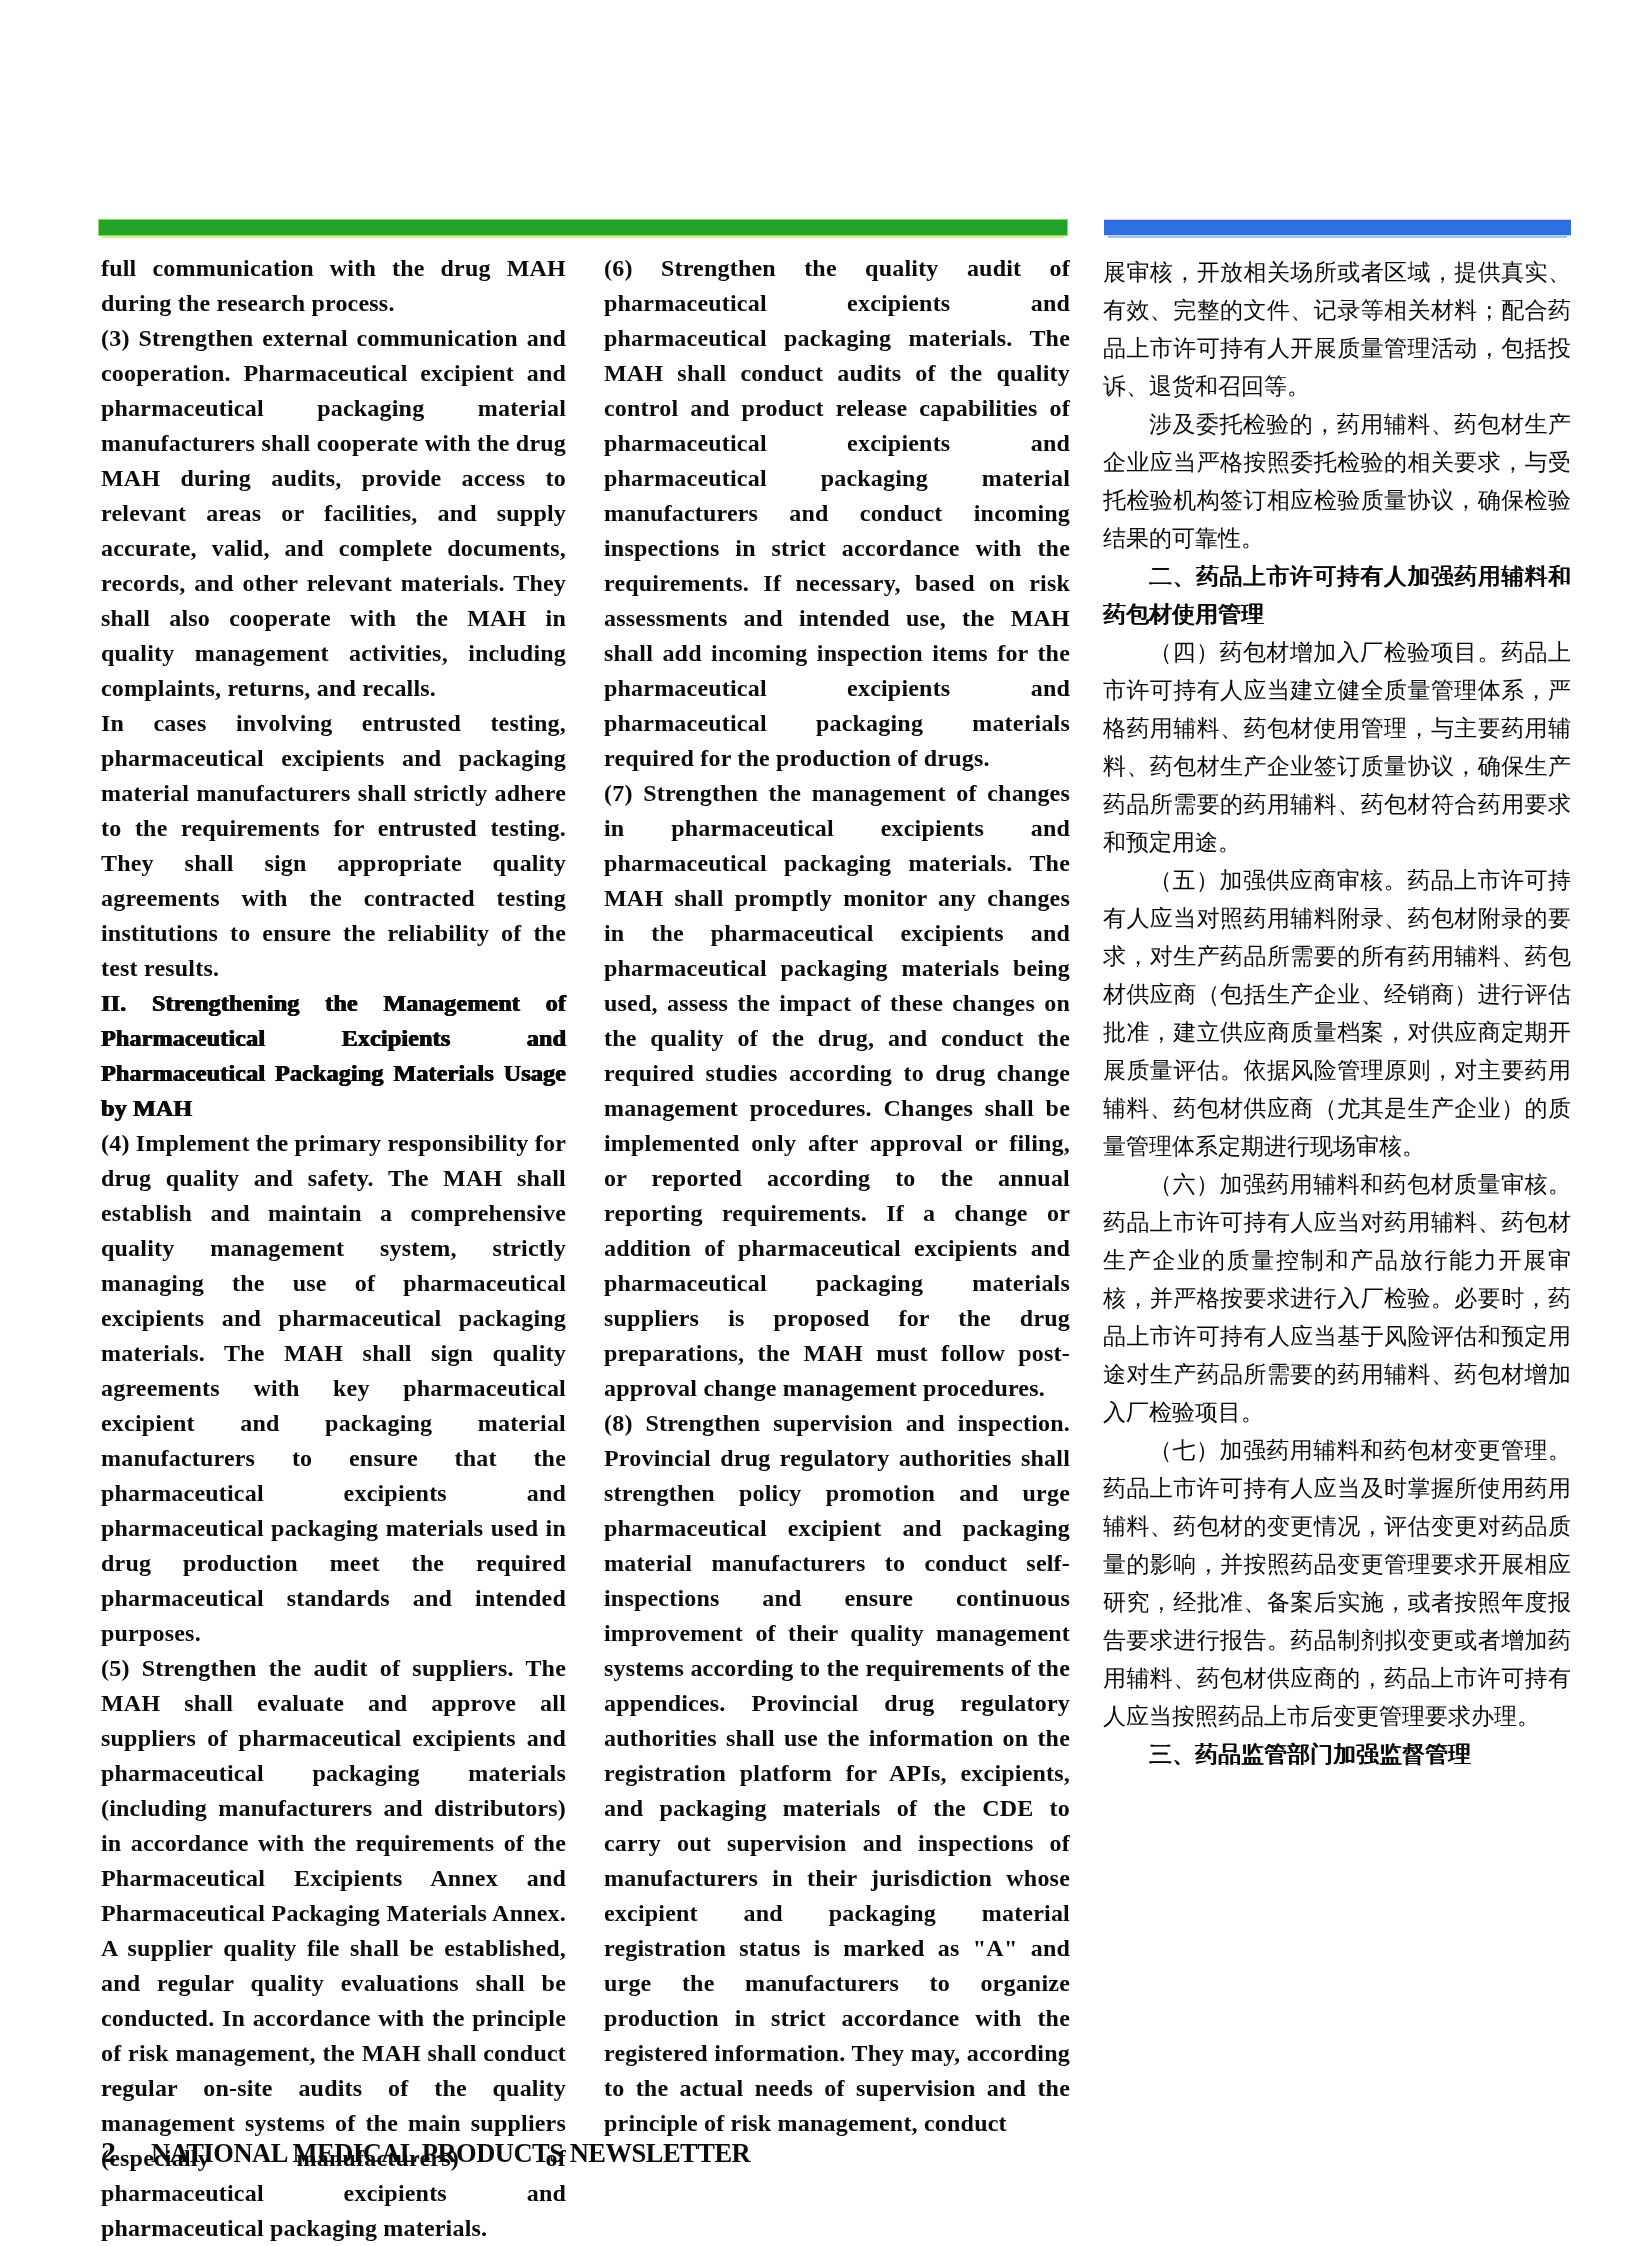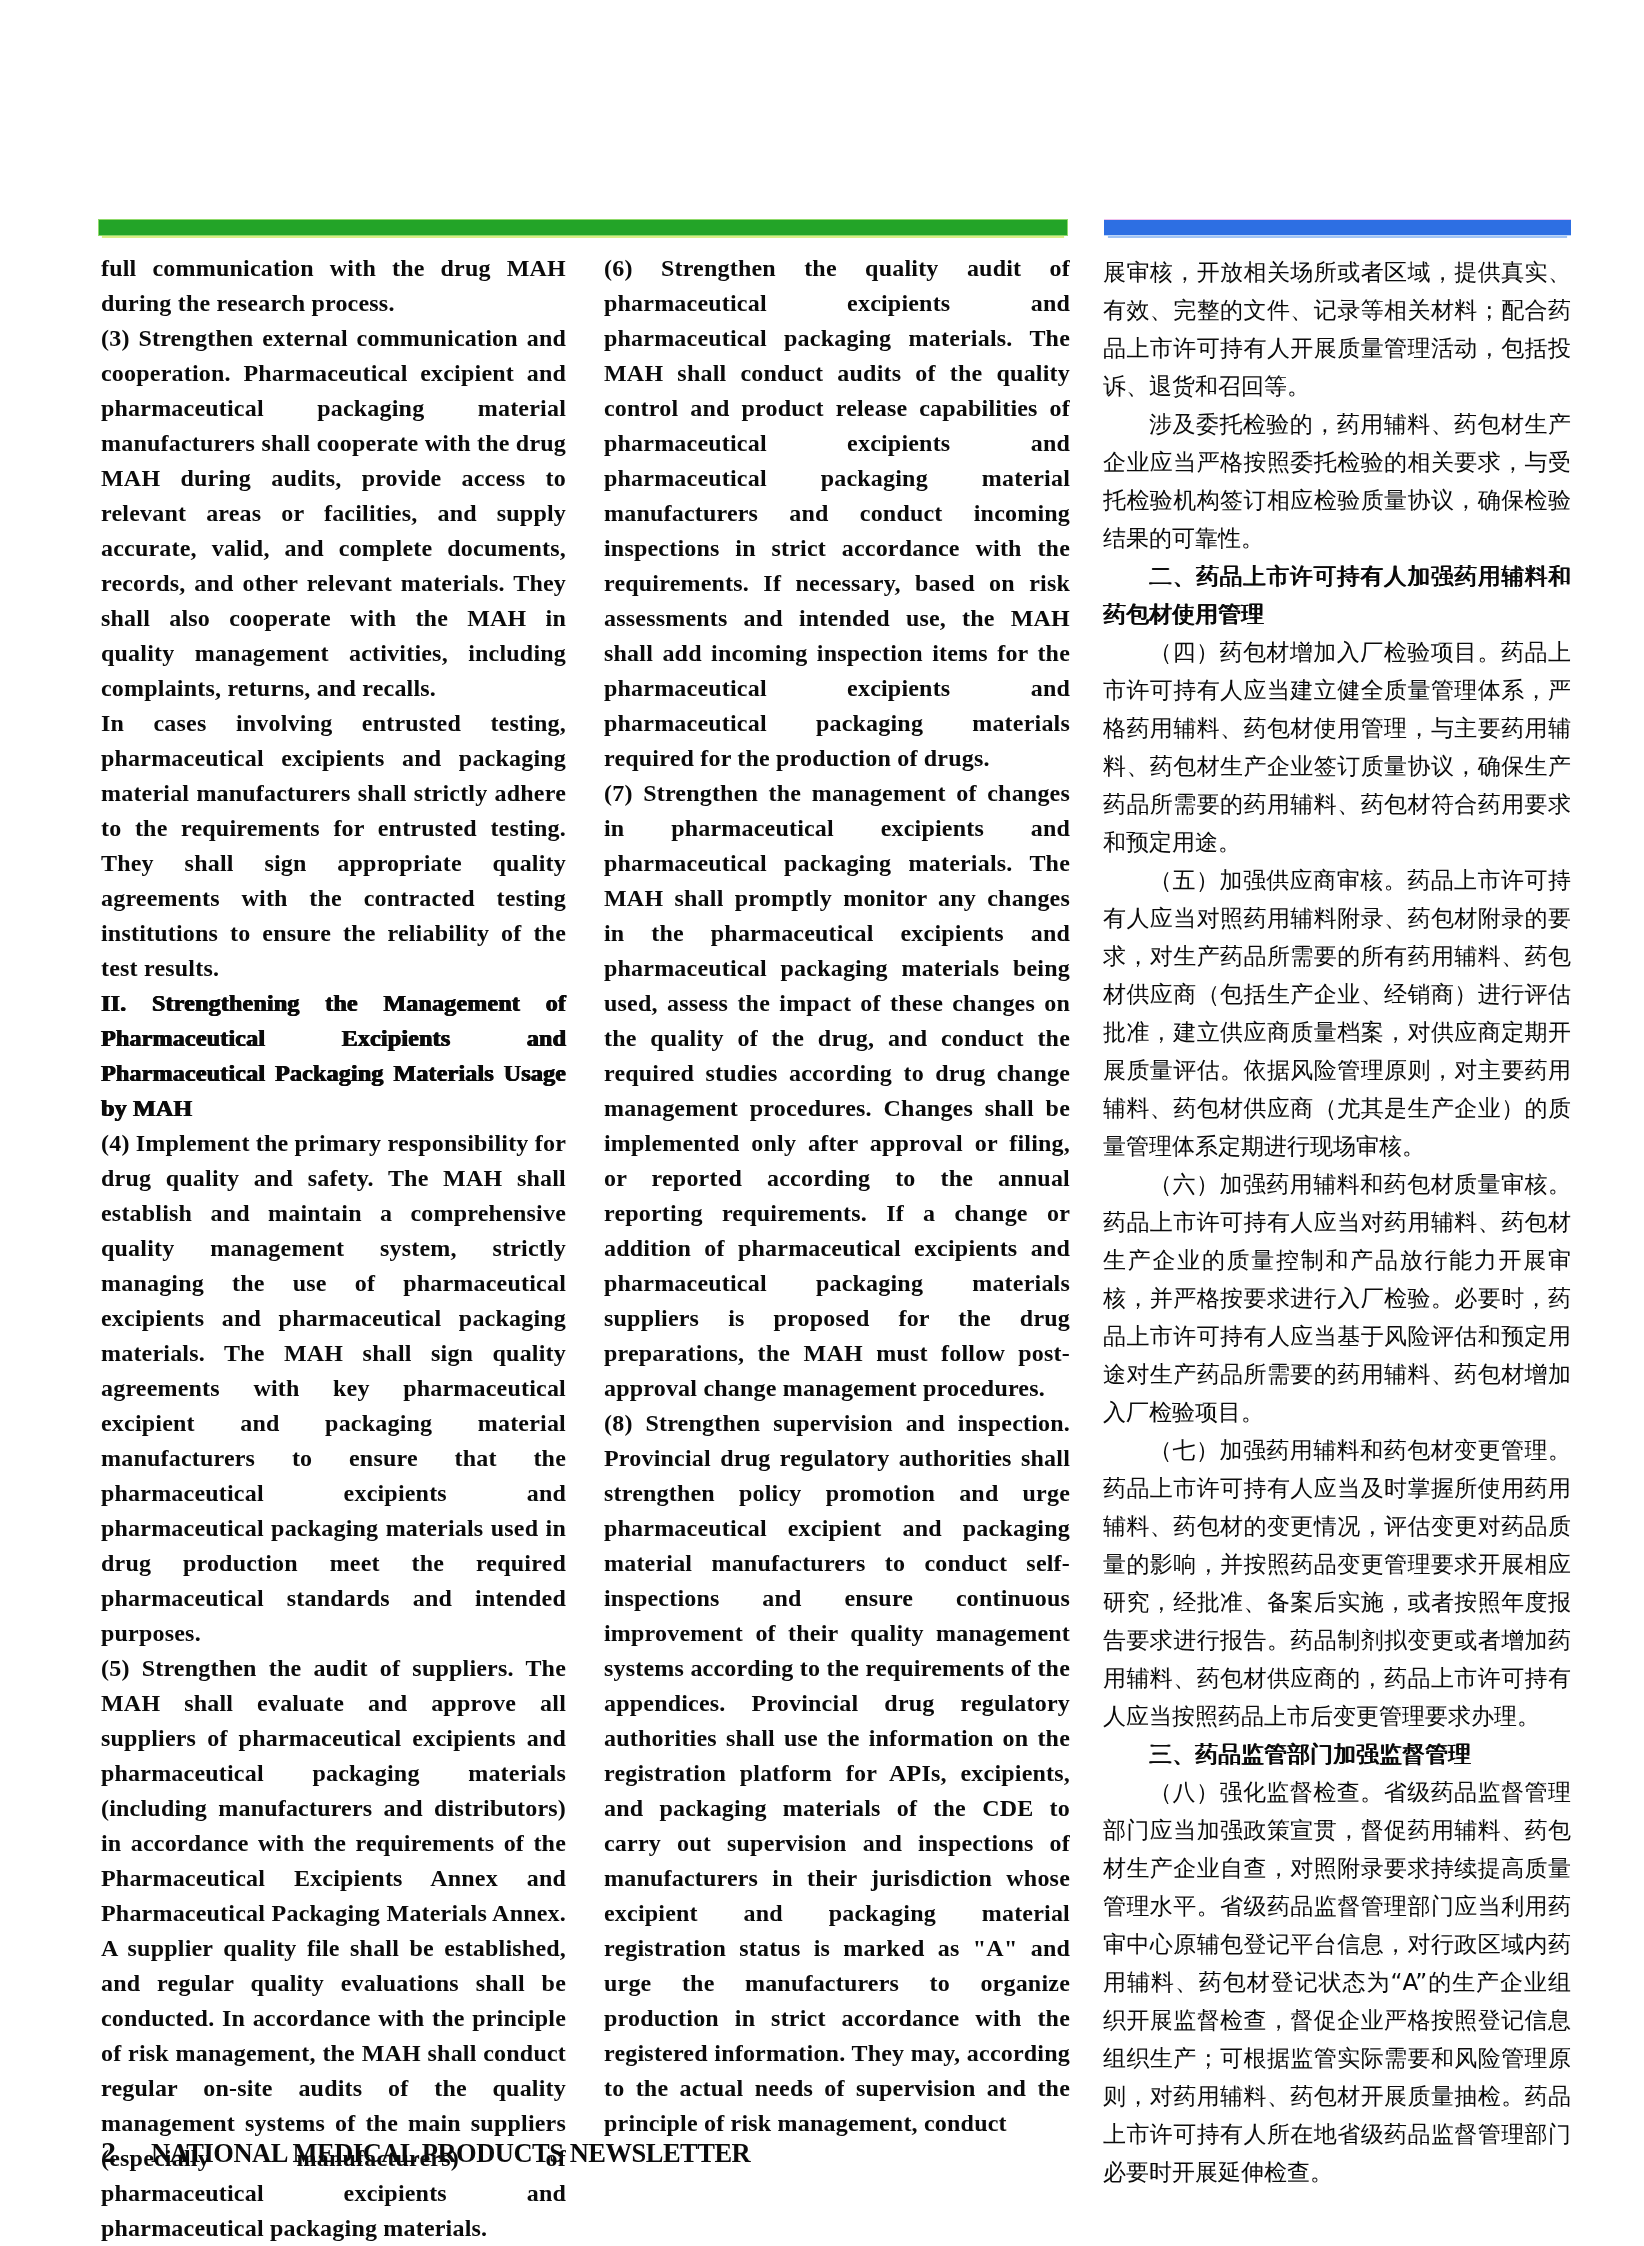--- a/index.html
+++ b/index.html
@@ -107,21 +107,20 @@
 
   <div class="col col-3">
     <p class="p-zh no-indent">展审核，开放相关场所或者区域，提供真实、有效、完整的文件、记录等相关材料；配合药品上市许可持有人开展质量管理活动，包括投诉、退货和召回等。</p>
     <p class="p-zh">涉及委托检验的，药用辅料、药包材生产企业应当严格按照委托检验的相关要求，与受托检验机构签订相应检验质量协议，确保检验结果的可靠性。</p>
     <p class="h-zh">二、药品上市许可持有人加强药用辅料和药包材使用管理</p>
     <p class="p-zh">（四）药包材增加入厂检验项目。药品上市许可持有人应当建立健全质量管理体系，严格药用辅料、药包材使用管理，与主要药用辅料、药包材生产企业签订质量协议，确保生产药品所需要的药用辅料、药包材符合药用要求和预定用途。</p>
     <p class="p-zh">（五）加强供应商审核。药品上市许可持有人应当对照药用辅料附录、药包材附录的要求，对生产药品所需要的所有药用辅料、药包材供应商（包括生产企业、经销商）进行评估批准，建立供应商质量档案，对供应商定期开展质量评估。依据风险管理原则，对主要药用辅料、药包材供应商（尤其是生产企业）的质量管理体系定期进行现场审核。</p>
     <p class="p-zh">（六）加强药用辅料和药包材质量审核。药品上市许可持有人应当对药用辅料、药包材生产企业的质量控制和产品放行能力开展审核，并严格按要求进行入厂检验。必要时，药品上市许可持有人应当基于风险评估和预定用途对生产药品所需要的药用辅料、药包材增加入厂检验项目。</p>
     <p class="p-zh">（七）加强药用辅料和药包材变更管理。药品上市许可持有人应当及时掌握所使用药用辅料、药包材的变更情况，评估变更对药品质量的影响，并按照药品变更管理要求开展相应研究，经批准、备案后实施，或者按照年度报告要求进行报告。药品制剂拟变更或者增加药用辅料、药包材供应商的，药品上市许可持有人应当按照药品上市后变更管理要求办理。</p>
     <p class="h-zh">三、药品监管部门加强监督管理</p>
-    <p class="p-zh">（八）强化监督检查。省级药品监督管理部门应当加强政策宣贯，督促药用辅料、药包材生产企业自查，对照附录要求持续提高质量管理水平。省级药品监督管理部门应当利用药审中心原辅包登记平台信息，对行政区域内药用辅料、药包材登记状态为“A”的生产企业组织开展监督检查，督促企业严格按照登记信息组织生产；可根据监管实际需要和风险管理原则，对药用辅料、药包材开展质量抽检。药品上市许可持有人所在地省级药品监督管理部门必要时开展延伸检查。</p>
   </div>
 
   <div class="footer">
     <span class="pagenum">2</span>
     <span class="journal">NATIONAL MEDICAL PRODUCTS NEWSLETTER</span>
   </div>
 
 </div>
 
 

